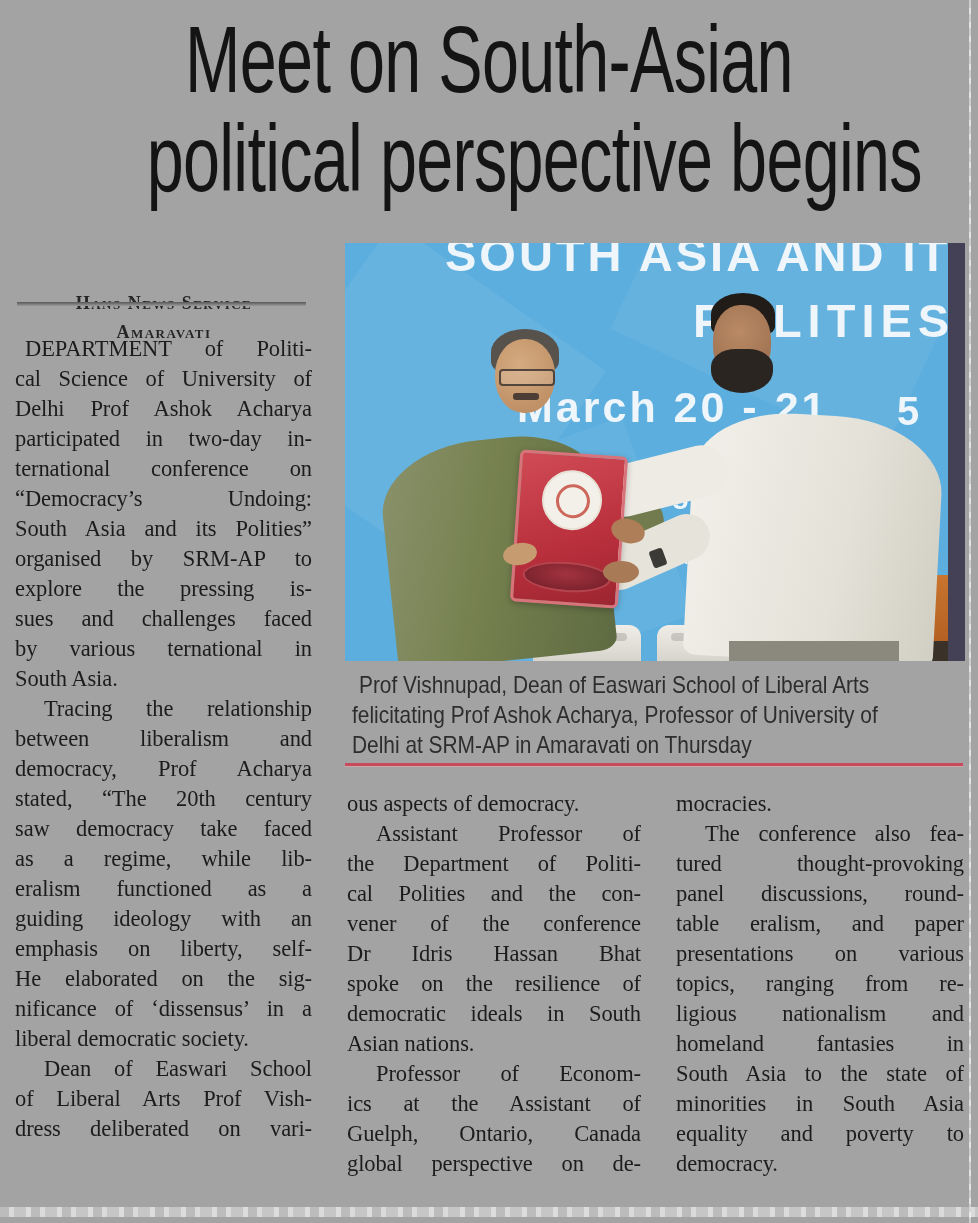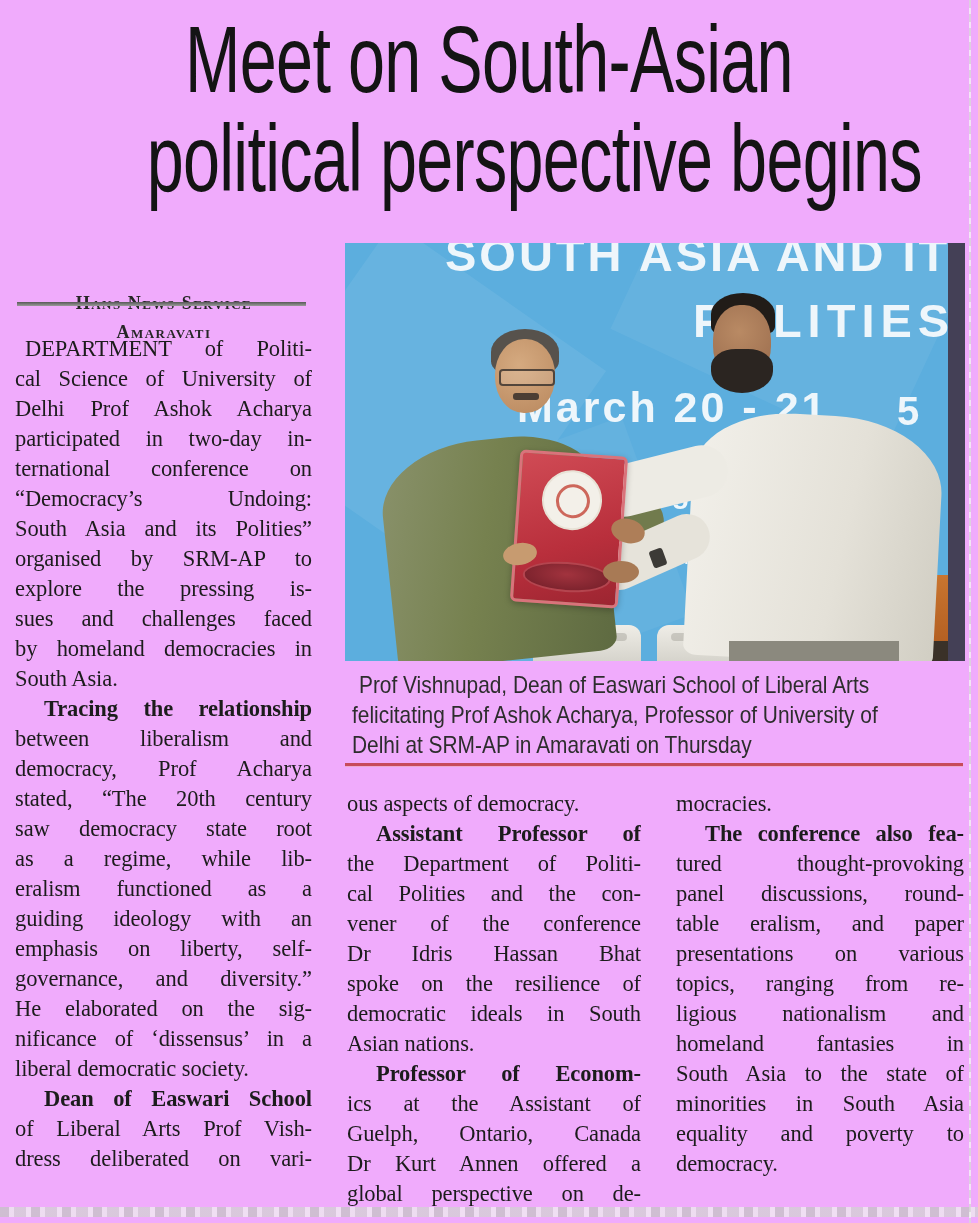--- a/index.html
+++ b/index.html
@@ -1,36 +1,36 @@
 <!DOCTYPE html>
 <html><head>
 <meta charset="utf-8">
 <style>
   html,body{margin:0;padding:0;background:#ffffff;}
-  .page{position:relative;width:978px;height:1223px;background:#f0abfc;overflow:hidden;
+  .page{position:relative;width:978px;height:1223px;background:#a3a3a3;overflow:hidden;
         font-family:"Liberation Serif",serif;color:#1e1e1e;}
 
   
   .headline{position:absolute;top:10px;left:0;width:978px;text-align:center;color:#141414;}
   .hl{font-family:"Liberation Sans",sans-serif;font-weight:400;font-size:95px;line-height:99px;
       white-space:nowrap;letter-spacing:-1px;transform:scaleX(0.70);transform-origin:50% 50%;}
 
   
   .byline{position:absolute;left:16px;top:241px;width:296px;text-align:center;
           font-variant:small-caps;font-weight:700;font-size:18px;line-height:29px;
           letter-spacing:1.5px;color:#262626;margin-top:48px;}
   .byline-rule{position:absolute;left:17px;top:302px;width:289px;height:4px;
                background:linear-gradient(#585858,#9a9a9a);}
 
   
   .coltext{position:absolute;font-size:22.5px;color:#1c1c1c;letter-spacing:-0.1px;}
   .tline{height:30px;line-height:30px;overflow:hidden;text-align:justify;text-align-last:justify;}
   .tline.last{text-align-last:left;}
   .tline.ind-sm{text-indent:10px;}
-  .tline.ind-n{text-indent:29px;font-weight:bold;}
+  .tline.ind-n{text-indent:29px;}
   #col1{left:15px;top:334px;width:297px;}
   #col2{left:347px;top:789px;width:294px;}
   #col3{left:676px;top:789px;width:288px;}
 
   
   .photo{position:absolute;left:345px;top:243px;width:620px;height:418px;background:#5caede;overflow:hidden;}
   .photo *{position:absolute;}
   .bshape{background:rgba(255,255,255,.07);}
   .bs1{left:-50px;top:30px;width:260px;height:260px;transform:rotate(35deg);}
   .bs2{left:300px;top:-70px;width:300px;height:230px;transform:rotate(25deg);background:rgba(255,255,255,.06);}
@@ -119,53 +119,51 @@
       <div class="tline ind-sm">DEPARTMENT of Politi-</div>
       <div class="tline">cal Science of University of</div>
       <div class="tline">Delhi Prof Ashok Acharya</div>
       <div class="tline">participated in two-day in-</div>
       <div class="tline">ternational conference on</div>
       <div class="tline">“Democracy’s Undoing:</div>
       <div class="tline">South Asia and its Polities”</div>
       <div class="tline">organised by SRM-AP to</div>
       <div class="tline">explore the pressing is-</div>
       <div class="tline">sues and challenges faced</div>
-      <div class="tline">by homeland democracies in</div>
+      <div class="tline">by various ternational in</div>
       <div class="tline last">South Asia.</div>
       <div class="tline ind-n">Tracing the relationship</div>
       <div class="tline">between liberalism and</div>
       <div class="tline">democracy, Prof Acharya</div>
       <div class="tline">stated, “The 20th century</div>
-      <div class="tline">saw democracy state root</div>
+      <div class="tline">saw democracy take faced</div>
       <div class="tline">as a regime, while lib-</div>
       <div class="tline">eralism functioned as a</div>
       <div class="tline">guiding ideology with an</div>
       <div class="tline">emphasis on liberty, self-</div>
-      <div class="tline">governance, and diversity.”</div>
       <div class="tline">He elaborated on the sig-</div>
       <div class="tline">nificance of ‘dissensus’ in a</div>
       <div class="tline last">liberal democratic society.</div>
       <div class="tline ind-n">Dean of Easwari School</div>
       <div class="tline">of Liberal Arts Prof Vish-</div>
       <div class="tline">dress deliberated on vari-</div>
     </section>
   <section class="coltext" id="col2">
       <div class="tline last">ous aspects of democracy.</div>
       <div class="tline ind-n">Assistant Professor of</div>
       <div class="tline">the Department of Politi-</div>
       <div class="tline">cal Polities and the con-</div>
       <div class="tline">vener of the conference</div>
       <div class="tline">Dr Idris Hassan Bhat</div>
       <div class="tline">spoke on the resilience of</div>
       <div class="tline">democratic ideals in South</div>
       <div class="tline last">Asian nations.</div>
       <div class="tline ind-n">Professor of Econom-</div>
       <div class="tline">ics at the Assistant of</div>
       <div class="tline">Guelph, Ontario, Canada</div>
-      <div class="tline">Dr Kurt Annen offered a</div>
       <div class="tline">global perspective on de-</div>
     </section>
   <section class="coltext" id="col3">
       <div class="tline last">mocracies.</div>
       <div class="tline ind-n">The conference also fea-</div>
       <div class="tline">tured thought-provoking</div>
       <div class="tline">panel discussions, round-</div>
       <div class="tline">table eralism, and paper</div>
       <div class="tline">presentations on various</div>
       <div class="tline">topics, ranging from re-</div>

